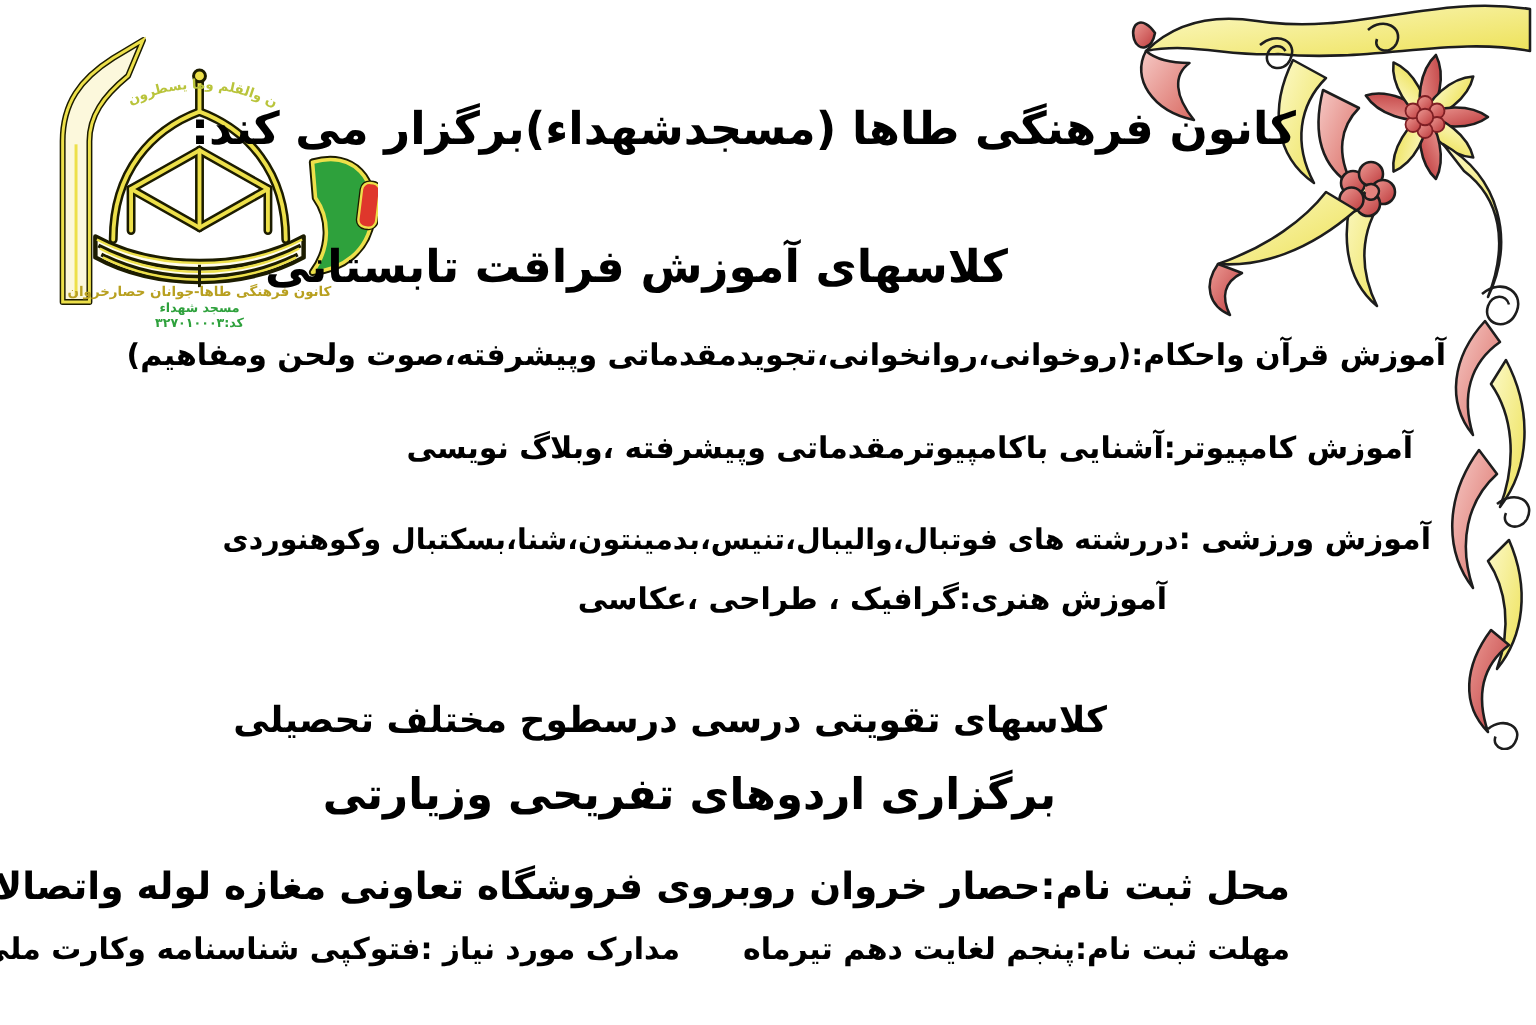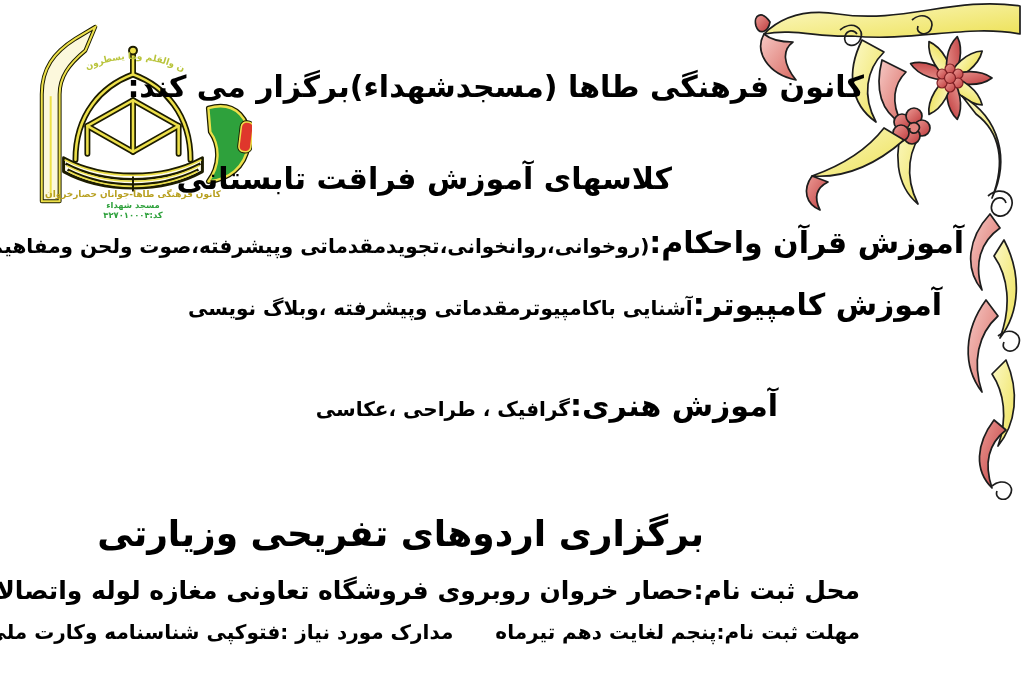--- a/index.html
+++ b/index.html
@@ -12,24 +12,24 @@
     position:absolute;direction:rtl;unicode-bidi:embed;white-space:nowrap;
     font-weight:bold;color:#000;line-height:1.25;
   }
   .l-title   {top:68px;  right:160px; font-size:30px;}
   .l-subtitle{top:160px; right:352px; font-size:30px;}
   .l-quran   {top:224px; right:60px;}
   .l-computer{top:286px; right:82px;text-align:right;}
   .l-sport   {top:347px; right:70px;}
   .l-art     {top:387px; right:246px;}
   .l-tutoring{top:465px; right:286px; font-size:24px;}
-  .l-trips   {top:511px; right:320px; font-size:36px;text-align:center;}
+  .l-trips   {top:511px; right:320px; font-size:29px;text-align:center;}
   .l-place   {top:575px; right:164px; font-size:25px;}
   .l-deadline{top:620px; right:164px; font-size:20px; display:flex; gap:42px;}
-  .hdr{font-size:30px;}
+  .hdr{font-size:20px;}
   .det{font-size:20px;}
   .l-sport .det{font-size:19px;}
   svg{display:block;}
   .logo-box{position:absolute;left:14px;top:22px;pointer-events:none;}
   .ornament-box{position:absolute;right:0;top:0;pointer-events:none;}
 </style>
 </head>
 <body>
 
 <div class="poster">
@@ -173,25 +173,29 @@
   <div class="line l-subtitle">کلاسهای آموزش فراقت تابستانی</div>
 
   <div class="line l-quran">
     <span class="hdr">آموزش قرآن واحکام:</span><span class="det">(روخوانی،روانخوانی،تجویدمقدماتی وپیشرفته،صوت ولحن ومفاهیم)</span>
   </div>
 
   <div class="line l-computer">
     <span class="hdr">آموزش کامپیوتر:</span><span class="det">آشنایی باکامپیوترمقدماتی وپیشرفته ،وبلاگ نویسی</span>
   </div>
 
+  <div class="line l-sport">
+    <span class="hdr">آموزش ورزشی :</span><span class="det">دررشته های فوتبال،والیبال،تنیس،بدمینتون،شنا،بسکتبال وکوهنوردی</span>
+  </div>
 
   <div class="line l-art">
     <span class="hdr">آموزش هنری:</span><span class="det">گرافیک ، طراحی ،عکاسی</span>
   </div>
 
+  <div class="line l-tutoring">کلاسهای تقویتی درسی درسطوح مختلف تحصیلی</div>
 
   <div class="line l-trips">برگزاری اردوهای تفریحی وزیارتی</div>
 
   <div class="line l-place">محل ثبت نام:حصار خروان روبروی فروشگاه تعاونی مغازه لوله واتصالات امید</div>
 
   <div class="line l-deadline">
     <span>مهلت ثبت نام:پنجم لغایت دهم تیرماه</span>
     <span>مدارک مورد نیاز :فتوکپی شناسنامه وکارت ملی+ ۲قطعه عکس۴×۳</span>
   </div>
 

